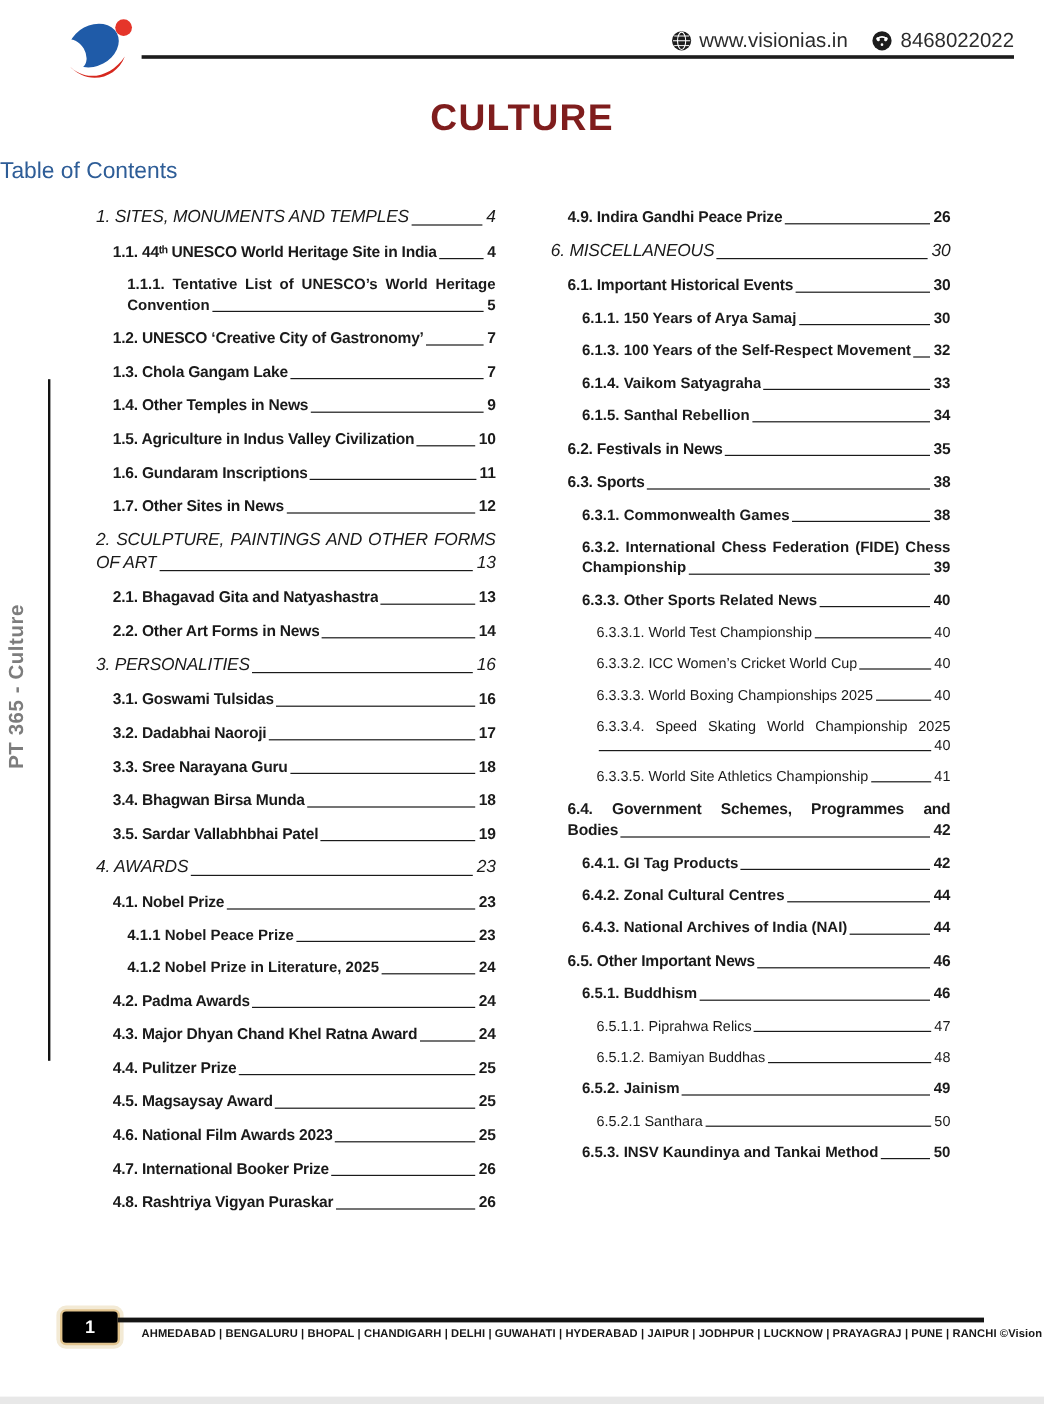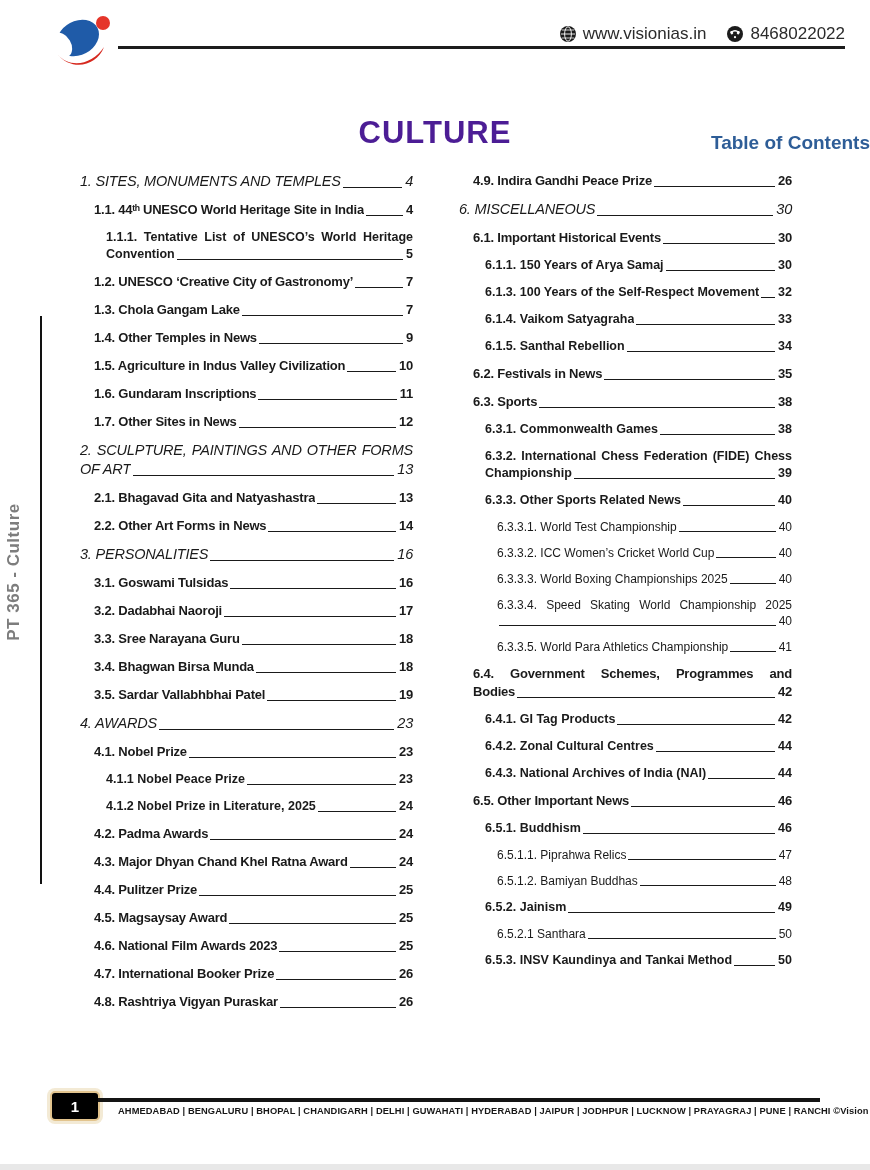--- a/index.html
+++ b/index.html
@@ -13,23 +13,23 @@
     margin:0 auto;
   }
   
   .logo{position:absolute;left:50px;top:12px;width:66px;height:62px;}
   .header-line{position:absolute;left:118px;top:46px;width:727px;height:3px;background:#1c1c1c;}
   .contact{position:absolute;right:25px;top:24px;display:flex;gap:20px;align-items:center;font-size:17px;color:#2b2b2b;}
   .contact-item{display:flex;align-items:center;gap:6px;}
   .contact-item svg{display:block;}
   
   .page-title{position:absolute;left:0;top:80px;width:100%;text-align:center;
-    font-size:31px;font-weight:800;letter-spacing:1px;color:#4c1d95;margin-top:35px;}
-  .toc-title{position:absolute;left:0;top:132px;width:100%;text-align:right;
-    font-size:19px;font-weight:700;}
+    font-size:31px;font-weight:800;letter-spacing:1px;color:#7f1d1d;}
+  .toc-title{position:absolute;left:0;top:132px;width:100%;text-align:left;
+    font-size:19px;font-weight:400;}
   
   .side-line{position:absolute;left:40px;top:316px;width:2px;height:568px;background:#121212;}
   .side-label{position:absolute;left:-101px;top:562px;width:230px;text-align:center;
     transform:rotate(-90deg);transform-origin:center;
     font-size:17px;font-weight:700;color:#7d7d7d;letter-spacing:0.5px;}
   
   .toc-wrap{position:absolute;left:80px;top:172px;width:712px;display:flex;gap:46px;}
   .toc-col{flex:1 1 0;min-width:0;}
   .toc-entry{margin-bottom:10px;cursor:pointer;}
   .toc-row{display:flex;align-items:flex-end;}
@@ -411,21 +411,21 @@
         <div class="toc-entry lvl4">
           <div class="toc-line1">6.3.3.4. Speed Skating World Championship 2025</div>
           <div class="toc-row">
             <span class="toc-text"></span>
             <span class="leader"></span>
             <span class="toc-page">40</span>
           </div>
         </div>
         <div class="toc-entry lvl4">
           <div class="toc-row">
-            <span class="toc-text">6.3.3.5. World Para Athletics Championship</span>
+            <span class="toc-text">6.3.3.5. World Site Athletics Championship</span>
             <span class="leader"></span>
             <span class="toc-page">41</span>
           </div>
         </div>
         <div class="toc-entry lvl2">
           <div class="toc-line1">6.4. Government Schemes, Programmes and</div>
           <div class="toc-row">
             <span class="toc-text">Bodies</span>
             <span class="leader"></span>
             <span class="toc-page">42</span>

